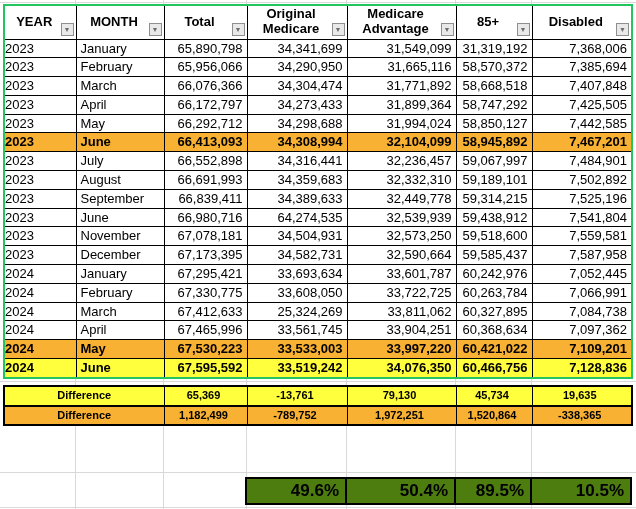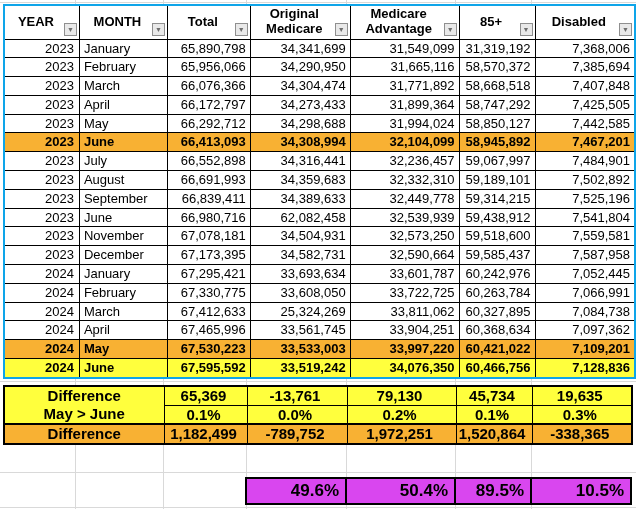--- a/index.html
+++ b/index.html
@@ -7,60 +7,60 @@
               font-family:"Liberation Sans", sans-serif; }
   #stage { position:relative; width:636px; height:509px; background:#fff; }
 
   
   .vline { position:absolute; top:0; bottom:0; width:1px; background:#d9d9d9; z-index:0; }
   .hline { position:absolute; left:0; right:0; height:1px; background:#d9d9d9; z-index:0; }
 
   table { border-collapse:collapse; table-layout:fixed; position:absolute; z-index:1; background:#fff; }
 
   
-  #main-table { top:4px; left:3px; border:2px solid #0ea5e9; }
+  #main-table { top:4px; left:3px; border:2px solid #22c55e; }
   #main-table th, #main-table td { border:1px solid #000; background:#fff; }
   #main-table thead th {
     height:34px; font-size:13px; font-weight:bold; text-align:center;
     vertical-align:middle; line-height:15px; position:relative; padding:0 14px 2px 2px;
   }
   #main-table tbody td {
     height:17.8px; font-size:13px; line-height:17.8px; white-space:nowrap; overflow:hidden;
   }
-  .c-year  { padding-right:5px;padding-left:40px; }
+  .c-year  { padding-right:5px; }
   .c-month { text-align:left;  padding-left:4px;  }
   .c-num   { text-align:right; padding-right:4px; }
   tr.hl-orange td { background:var(--orange) !important; font-weight:bold;
                     border-top:2px solid #000; border-bottom:2px solid #000; }
   tr.hl-yellow td { background:var(--yellow) !important; font-weight:bold;
                     border-top:2px solid #000; border-bottom:2px solid #000; }
 
   .filter-btn {
     position:absolute; right:2px; bottom:3px; width:13px; height:13px;
     background:#e9e9e9; border:1px solid #8f8f8f; cursor:pointer;
     display:flex; align-items:center; justify-content:center;
   }
   .filter-btn span { font-size:7px; line-height:7px; color:#6e6e6e; }
 
   
   #summary-table { top:385px; left:3px; border:2px solid #000; }
-  #summary-table td { border:1px solid #000; height:17.5px; font-size:15px; font-weight:bold;
+  #summary-table td { border:1px solid #000; height:17.5px; font-size:11px; font-weight:bold;
                       line-height:17.5px; white-space:nowrap;margin-left:36px; }
   #summary-table td.lbl { text-align:center; }
   #summary-table td.val { text-align:center; padding-right:4px; }
   #summary-table tr.grp-yellow td { background:var(--yellow); }
   #summary-table tr.grp-orange td { background:var(--orange); }
   #summary-table td.lbl-top { border-bottom:0; }
   #summary-table td.lbl-bot { border-top:0; }
   #summary-table tr.grp-divider td { border-top:2px solid #000; }
 
   
   #footer-table { top:477px; left:245px; border:2px solid #000; }
   #footer-table td { border:2px solid #000; height:24px; font-size:17px; font-weight:bold;
-                     text-align:right; padding-right:6px; background:#d946ef; line-height:24px; }
+                     text-align:right; padding-right:6px; background:#4d7c0f; line-height:24px; }
 </style>
 </head>
 <body>
 
 <div id="stage">
 
   <div>
     <div class="vline" style="left:75px"></div>
     <div class="vline" style="left:163px"></div>
     <div class="vline" style="left:246px"></div>
@@ -208,21 +208,21 @@
           <td class="c-num">66,839,411</td>
           <td class="c-num">34,389,633</td>
           <td class="c-num">32,449,778</td>
           <td class="c-num">59,314,215</td>
           <td class="c-num">7,525,196</td>
         </tr>
         <tr>
           <td class="c-year">2023</td>
           <td class="c-month">June</td>
           <td class="c-num">66,980,716</td>
-          <td class="c-num">62,082,458</td>
+          <td class="c-num">64,274,535</td>
           <td class="c-num">32,539,939</td>
           <td class="c-num">59,438,912</td>
           <td class="c-num">7,541,804</td>
         </tr>
         <tr>
           <td class="c-year">2023</td>
           <td class="c-month">November</td>
           <td class="c-num">67,078,181</td>
           <td class="c-num">34,504,931</td>
           <td class="c-num">32,573,250</td>
@@ -307,28 +307,20 @@
     </colgroup>
     <tbody>
       <tr class="grp-yellow">
         <td class="lbl lbl-top" colspan="2">Difference</td>
         <td class="val">65,369</td>
         <td class="val">-13,761</td>
         <td class="val">79,130</td>
         <td class="val">45,734</td>
         <td class="val">19,635</td>
       </tr>
-      <tr class="grp-yellow">
-        <td class="lbl lbl-bot" colspan="2">May &gt; June</td>
-        <td class="val">0.1%</td>
-        <td class="val">0.0%</td>
-        <td class="val">0.2%</td>
-        <td class="val">0.1%</td>
-        <td class="val">0.3%</td>
-      </tr>
       <tr class="grp-orange grp-divider">
         <td class="lbl lbl-top" colspan="2">Difference</td>
         <td class="val">1,182,499</td>
         <td class="val">-789,752</td>
         <td class="val">1,972,251</td>
         <td class="val">1,520,864</td>
         <td class="val">-338,365</td>
       </tr>
     </tbody>
   </table>

